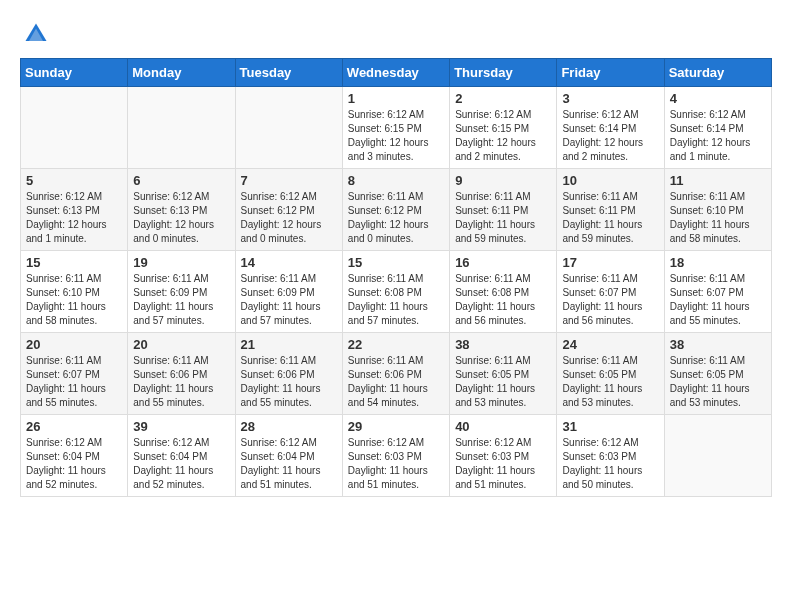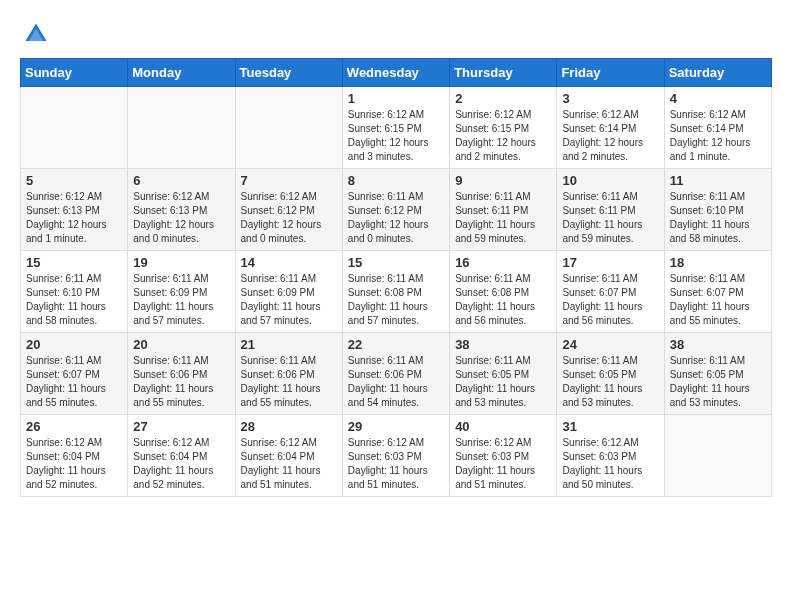--- a/index.html
+++ b/index.html
@@ -274,21 +274,21 @@
         </td>
       </tr>
       <tr>
         <td>
           <span class="day-num">26</span>
           <div class="day-info" style="white-space: pre-line;">Sunrise: 6:12 AM
 Sunset: 6:04 PM
 Daylight: 11 hours and 52 minutes.</div>
         </td>
         <td>
-          <span class="day-num">27</span>
+          <span class="day-num">39</span>
           <div class="day-info" style="white-space: pre-line;">Sunrise: 6:12 AM
 Sunset: 6:04 PM
 Daylight: 11 hours and 52 minutes.</div>
         </td>
         <td>
           <span class="day-num">28</span>
           <div class="day-info" style="white-space: pre-line;">Sunrise: 6:12 AM
 Sunset: 6:04 PM
 Daylight: 11 hours and 51 minutes.</div>
         </td>

